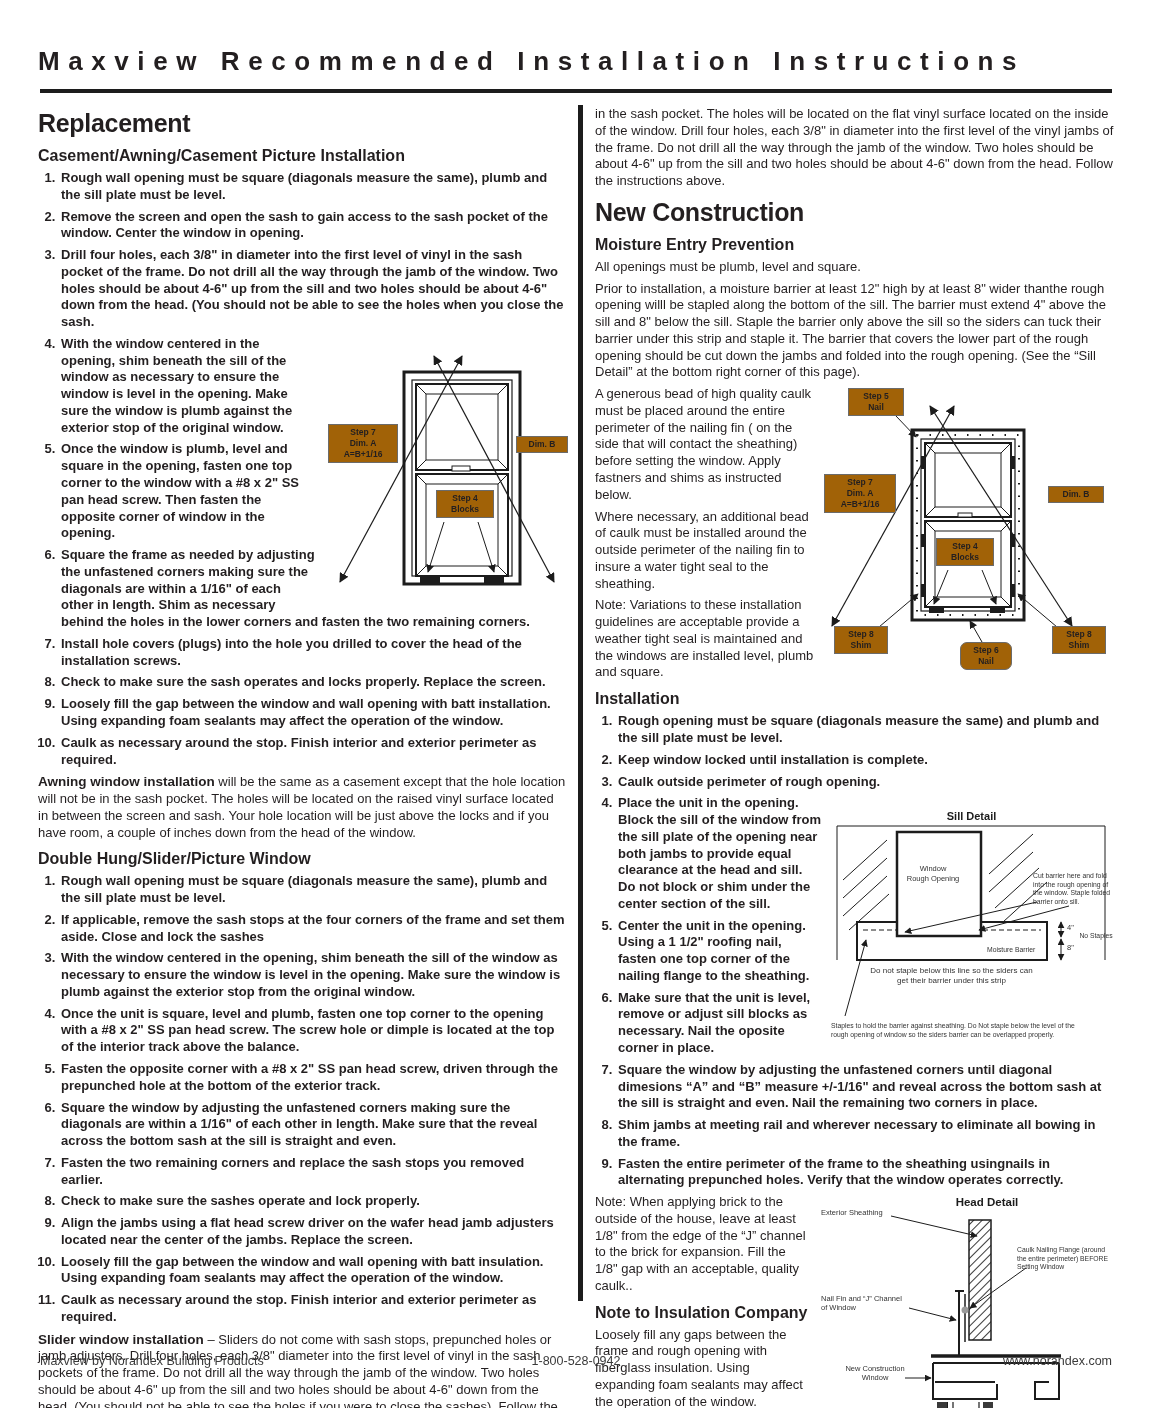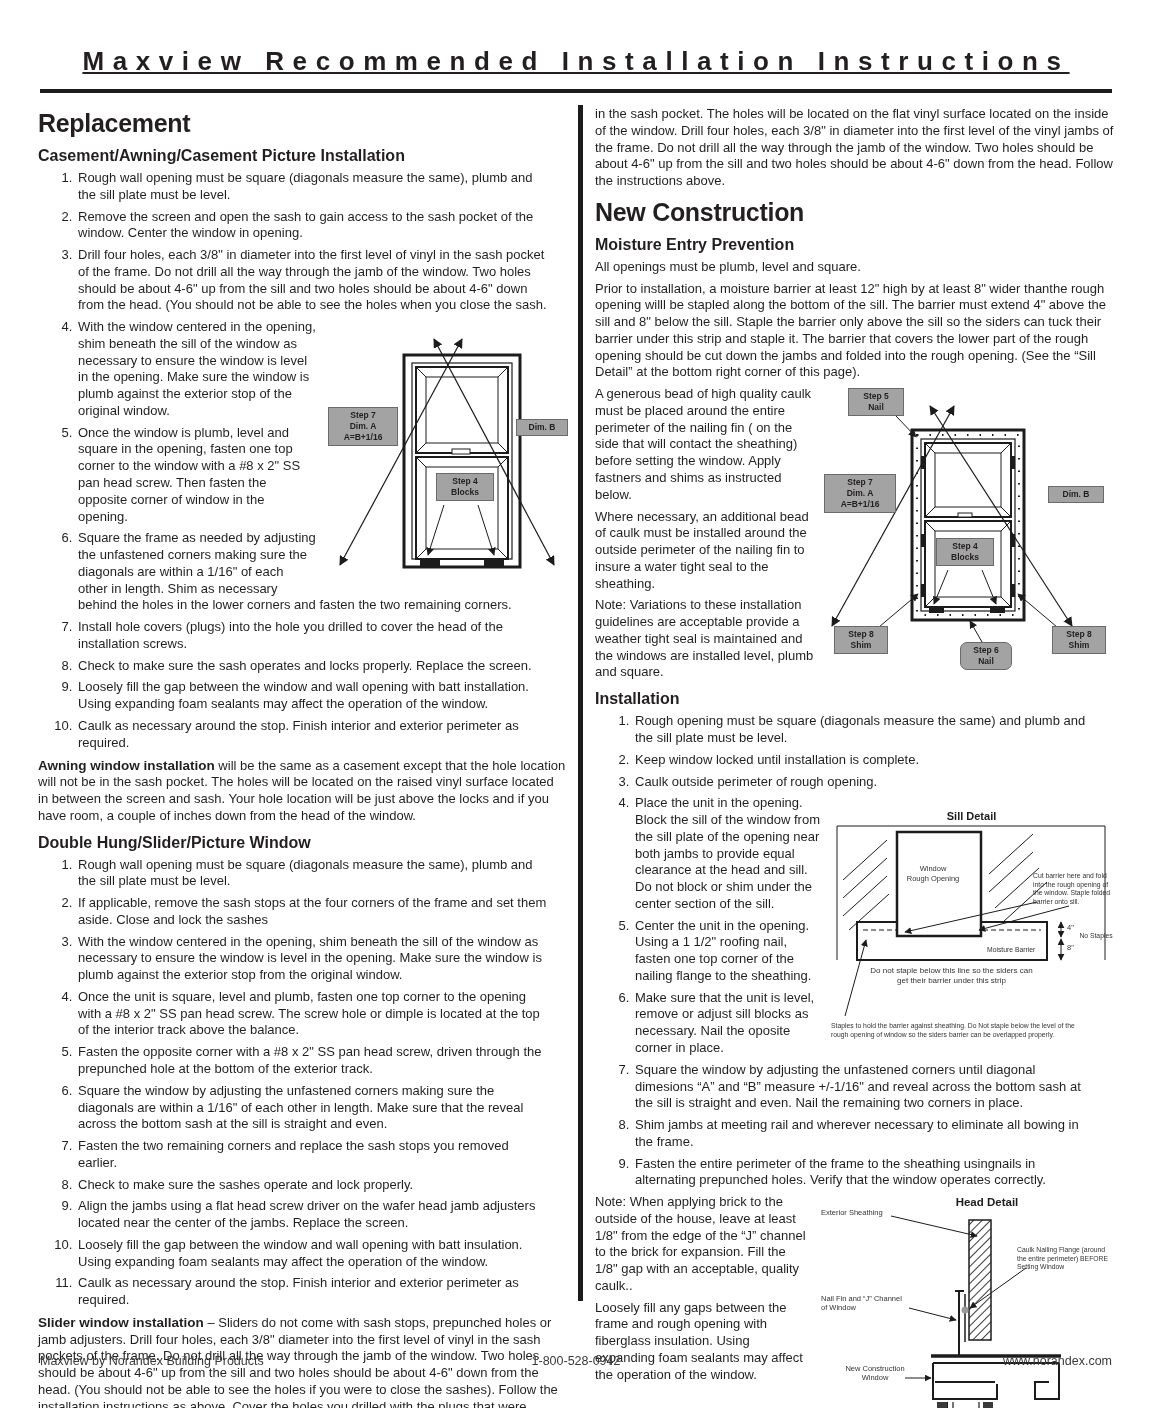--- a/index.html
+++ b/index.html
@@ -2,42 +2,42 @@
 <html><head>
 <meta charset="utf-8">
 <style>
   html,body{margin:0;padding:0;}
   body{
     width:1152px;height:1408px;background:#ffffff;color:#231f20;
     font-family:"Liberation Sans", sans-serif;position:relative;overflow:hidden;
   }
   .page{padding:46px 38px 0 38px;}
   .doc-title{
-    text-align:center;font-size:26px;font-weight:bold;letter-spacing:0.33em;
-    margin:0 0 12px 0;white-space:nowrap;text-decoration:underline;
+    font-size:26px;font-weight:bold;letter-spacing:0.33em;
+    margin:0 0 12px 0;white-space:nowrap;
   }
   .title-rule{height:4px;background:#1c1c1c;margin:0 2px 8px 2px;}
   .columns{display:flex;align-items:flex-start;}
   .col-left{width:528px;}
   .col-divider{width:5px;background:#1c1c1c;margin:4px 12px 0 12px;height:1196px;flex:none;}
   .col-right{flex:1;min-width:0;}
   h1.section{font-size:25px;margin:8px 0 4px 0;letter-spacing:-0.3px;}
   h2.sub{font-size:16px;margin:9px 0 2px 0;}
   p{font-size:13px;line-height:1.29;margin:5px 0;}
   ol{margin:4px 0;padding-left:21px;}
-  li{font-size:13px;line-height:1.29;margin:5px 17px;padding-left:2px;}
+  li{font-size:13px;line-height:1.29;margin:5px 0;padding-left:2px;font-weight:bold;}
   .leadpara strong{font-size:13.5px;}
   .diagram{position:relative;float:right;}
   .diagram svg{position:absolute;left:0;top:0;}
   .diagram-a{width:240px;height:268px;margin:2px 0 4px 10px;}
   .diagram-b{width:290px;height:286px;margin:2px 0 4px 8px;}
   .diagram-c{width:285px;height:244px;margin:15px 0 4px 8px;}
   .diagram-d{width:295px;height:270px;margin:2px 0 4px 8px;}
   .dlabel{
-    position:absolute;border:1px solid #6b6b6b;background:#a3a3a3;text-align:center;
+    position:absolute;border:1px solid #6b6b6b;background:#a16207;text-align:center;
     font-weight:bold;font-size:8.5px;line-height:1.3;padding:2px 2px;z-index:2;
   }
   .dtext{position:absolute;font-size:6.8px;line-height:1.25;color:#333;z-index:2;}
   .dtitle{position:absolute;font-weight:bold;font-size:11px;color:#1c1c1c;text-align:center;z-index:2;}
   .center{text-align:center;}
   .footer-item{position:absolute;bottom:40px;font-size:12.5px;color:#3a3a3a;text-align:center;}
   .footer-left{left:40px;}
   .footer-center{left:0;right:0;text-align:center;}
   .footer-right{right:40px;}
 </style>
@@ -315,20 +315,21 @@
         <div class="dtitle" style="left:108px;top:0;width:120px;font-size:11.5px;">Head Detail</div>
         <div class="dtext" style="left:2px;top:12px;width:72px;font-size:7.5px;">Exterior Sheathing</div>
         <div class="dtext" style="left:198px;top:50px;width:92px;">Caulk Nailing Flange (around the entire perimeter) BEFORE Setting Window</div>
         <div class="dtext" style="left:2px;top:98px;width:86px;font-size:7.5px;">Nail Fin and “J” Channel of Window</div>
         <div class="dtext center" style="left:26px;top:168px;width:60px;font-size:7.5px;">New Construction Window</div>
 
       </div>
 
       <p>Note: When applying brick to the outside of the house, leave at least 1/8" from the edge of the “J” channel to the brick for expansion.  Fill the 1/8" gap with an acceptable, quality caulk..</p>
 
+      <h2 class="sub">Note to Insulation Company</h2>
       <p>Loosely fill any gaps between the frame and rough opening with fiberglass insulation. Using expanding foam sealants may affect the operation of the window.</p>
     </div>
   </div>
 </div>
 
 <div class="footer-item footer-left">Maxview by Norandex Building Products</div>
 <div class="footer-item footer-center">1-800-528-0942</div>
 <div class="footer-item footer-right">www.norandex.com</div>
 
 </body></html>

